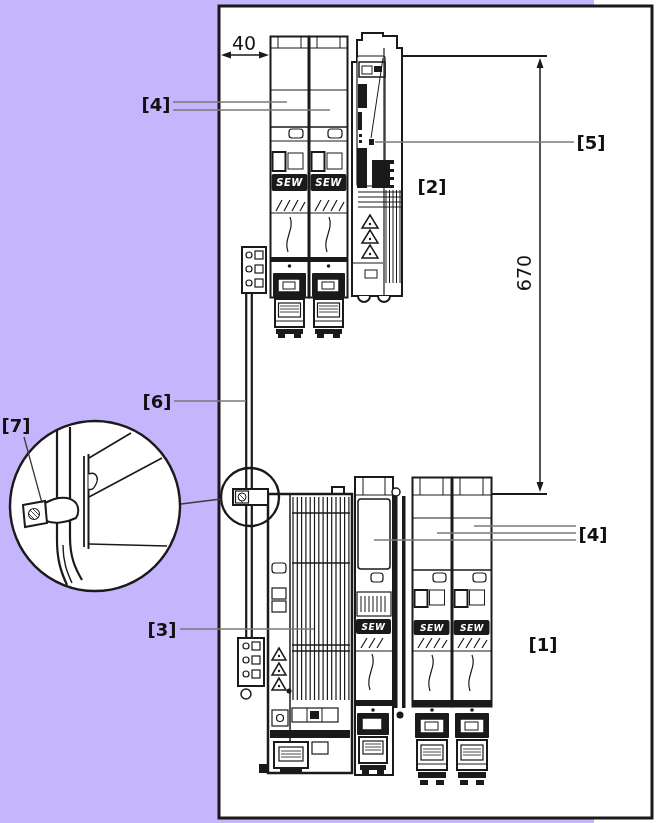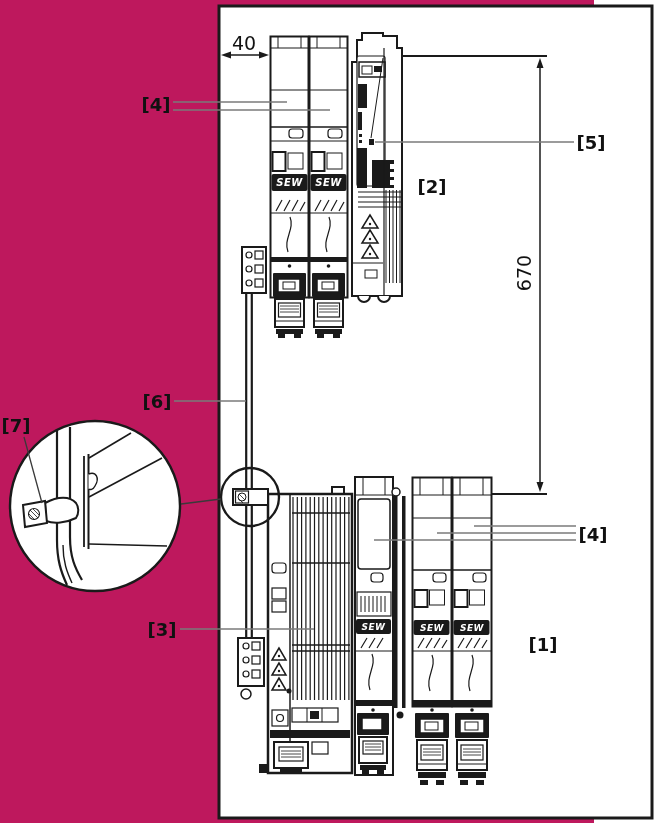--- a/index.html
+++ b/index.html
@@ -1,17 +1,17 @@
 <!DOCTYPE html>
 <html><head>
 <meta charset="utf-8">
 <style>
   html,body{margin:0;padding:0;background:#ffffff;}
   .figure-wrap{
-    width:594px;height:823px;position:relative;background:#be185d;
+    width:594px;height:823px;position:relative;background:#c4b5fd;
     font-family:"DejaVu Sans","Liberation Sans",sans-serif;
   }
   svg{display:block;}
   .ln{stroke:#1a1a1a;fill:none;}
   .fw{fill:#ffffff;}
   .fb{fill:#1a1a1a;stroke:none;}
   .s1{stroke-width:1;}
   .s12{stroke-width:1.2;}
   .s15{stroke-width:1.5;}
   .s2{stroke-width:2;}

